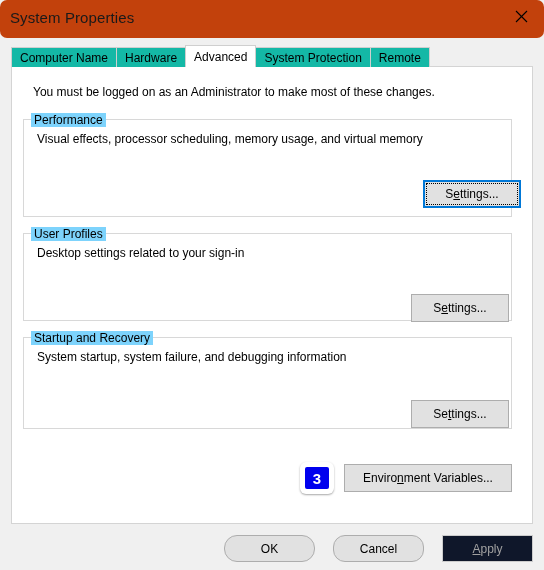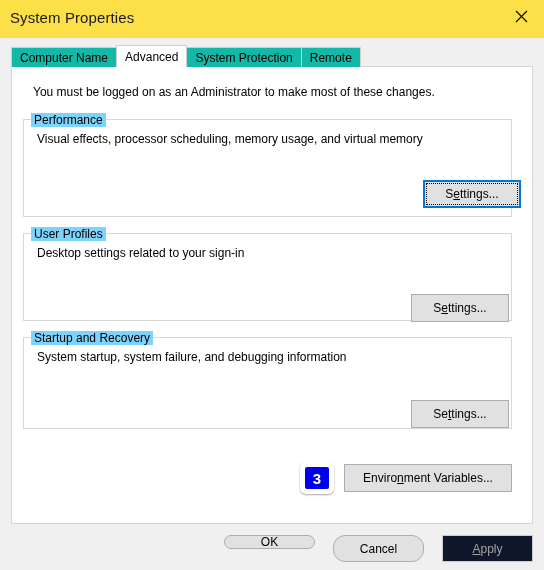--- a/index.html
+++ b/index.html
@@ -15,21 +15,22 @@
     color: #000000;
     overflow: hidden;
     position: relative;
   }
 
   
   #titlebar {
     position: absolute;
     left: 0; top: 0;
     width: 544px; height: 38px;
-    background: #fde047;
+    background: #c2410c;
+    border-radius: 7px;
   }
   #title-text {
     position: absolute;
     left: 10px; top: 9px;
     font-size: 15px;
     color: #1a1a1a;
     letter-spacing: 0.1px;
     white-space: nowrap;
   }
   #close-button {
@@ -193,41 +194,42 @@
     line-height: 1;
   }
 
   
   #bottombar {
     position: absolute;
     left: 0; top: 524px;
     width: 544px; height: 46px;
     background: #f0f0f0;
   }
-  #btn-ok     { left: 224px; top: 11px; width: 91px; height: 14px; position: absolute; border-radius: 13px; }
+  #btn-ok     { left: 224px; top: 11px; width: 91px; height: 27px; position: absolute; border-radius: 13px; }
   #btn-cancel { left: 333px; top: 11px; width: 91px; height: 27px; position: absolute; border-radius: 12px; }
   #btn-apply  { left: 442px; top: 11px; width: 91px; height: 27px; position: absolute; }
 </style>
 </head>
 <body>
 
 <div id="titlebar">
   <div id="title-text">System Properties</div>
   <div id="close-button">
     <span>
       <svg width="13" height="13" viewBox="0 0 13 13">
         <line x1="1" y1="1" x2="12" y2="12" stroke="#000" stroke-width="1.1"></line>
         <line x1="12" y1="1" x2="1" y2="12" stroke="#000" stroke-width="1.1"></line>
       </svg>
     </span>
   </div>
 </div>
 
 <div id="tabstrip">
   <div class="tab">Computer Name</div>
+  <div class="tab">Hardware</div>
   <div class="tab selected">Advanced</div>
   <div class="tab">System Protection</div>
   <div class="tab">Remote</div>
 </div>
 
 <div id="tabpanel">
 
   <div id="admin-note">You must be logged on as an Administrator to make most of these changes.</div>
 
   <div class="groupbox" id="group-performance">

